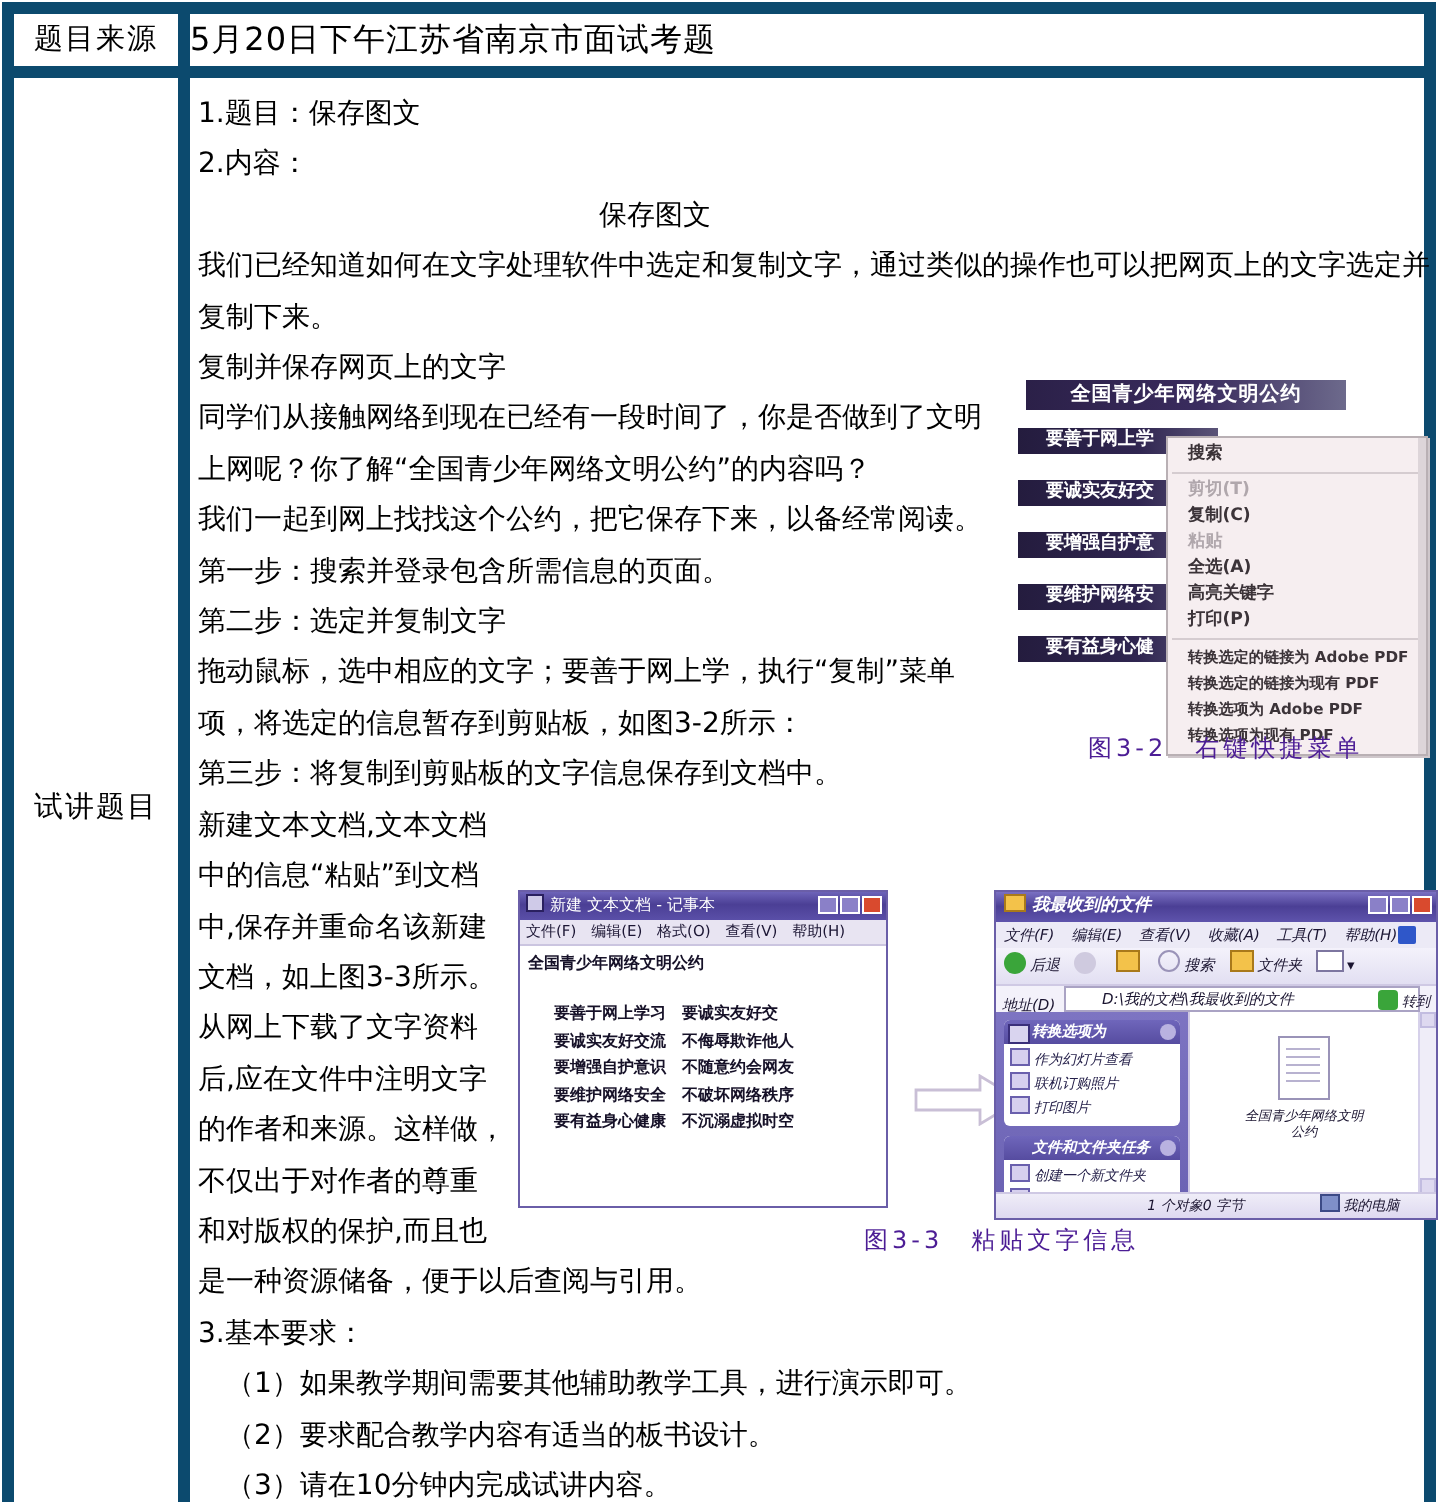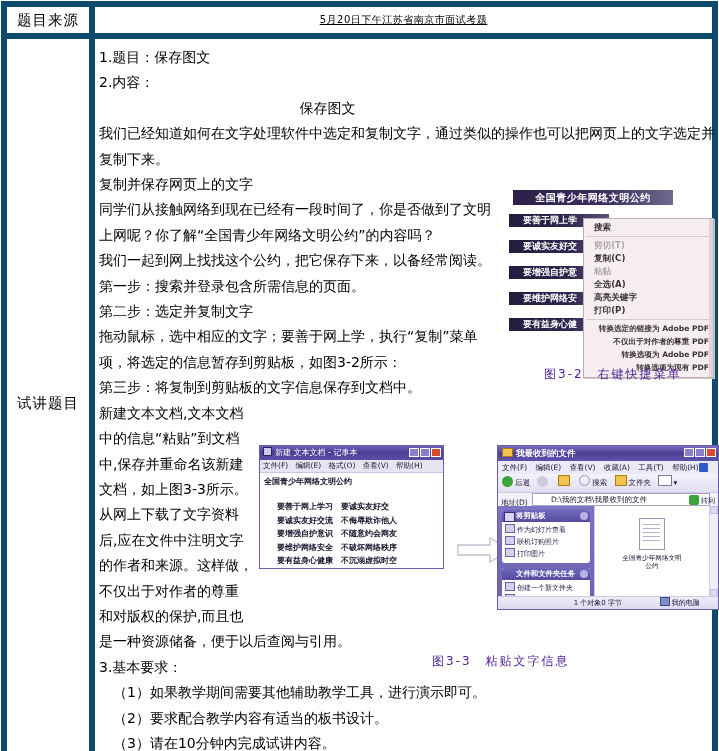--- a/index.html
+++ b/index.html
@@ -35,25 +35,23 @@
     text-align: center;
     vertical-align: middle !important;
     font-size: 14.5px;
     letter-spacing: 1px;
     color: #000;
   }
   .hdr-row td {
     height: 26px;
   }
   .hdr-title {
-    text-align: center;
-    font-size: 10px;
+    font-size: 16px;
     letter-spacing: 0.5px;
     vertical-align: middle !important;
-    text-decoration: underline;
   }
   .hdr-row .col-label {
     line-height: 26px;
   }
   .body-cell {
     position: relative;
     padding: 6px 6px 4px 4px !important;
     height: 718px;
   }
   .content {
@@ -131,21 +129,20 @@
     line-height: 11px;
     white-space: nowrap;
     font-weight: bold;
   }
   .ctxmenu .mi.dim {
     color: #b0a7ac;
   }
   .ctxmenu .mi.small {
     font-size: 7.6px;
     font-weight: bold;
-    text-align: right;
   }
   .ctxmenu .sep {
     border-top: 1px solid #d5ccd0;
     margin: 2px 2px;
     height: 0;
   }
   .ctx-scroll {
     position: absolute;
     right: 0; top: 0; bottom: 0;
     width: 4px;
@@ -162,21 +159,21 @@
     left: 35px;
     top: 172px;
   }
 
   
   .fig-notepad {
     position: absolute;
     left: 160px;
     top: 400px;
     width: 185px;
-    height: 124px;
+    height: 159px;
     background: #ffffff;
     border: 1px solid #6a5ea8;
     box-sizing: border-box;
   }
   .np-title {
     height: 14px;
     background: linear-gradient(180deg,#6d63b8 0%, #4b3f95 45%, #5a4fa8 100%);
     color: #ffffff;
     font-size: 8px;
     line-height: 14px;
@@ -249,20 +246,21 @@
   
   .fig-explorer {
     position: absolute;
     left: 398px;
     top: 400px;
     width: 222px;
     height: 165px;
     background: #ffffff;
     border: 1px solid #6a5ea8;
     box-sizing: border-box;
+    font-style: italic;
   }
   .ex-title {
     height: 15px;
     background: linear-gradient(180deg,#7a70c2 0%, #4b3f95 48%, #5e53ac 100%);
     color: #ffffff;
     font-size: 8.5px;
     font-weight: bold;
     line-height: 15px;
     padding-left: 4px;
     position: relative;
@@ -459,21 +457,21 @@
     color: #1a1430;
     line-height: 12px;
     display: flex;
   }
   .ex-status .s1 { width: 46%; padding-left: 4px; text-align: right; }
   .ex-status .s2 { width: 27%; }
   .ex-status .s3 { width: 27%; }
   .ex-status .pcico { display:inline-block;width:8px;height:7px;background:#7f8fc9;border:1px solid #3c4a86;vertical-align:-1px;margin-right:2px;}
   .fig-cap-33 {
     left: 333px;
-    top: 604px;
+    top: 563px;
   }
 </style>
 </head>
 <body>
 
 <div class="page">
   <table class="exam">
     <tbody>
       <tr class="hdr-row">
         <td class="col-label">题目来源</td>
@@ -530,21 +528,21 @@
                 <div class="mi">搜索</div>
                 <div class="sep"></div>
                 <div class="mi dim">剪切(T)</div>
                 <div class="mi">复制(C)</div>
                 <div class="mi dim">粘贴</div>
                 <div class="mi">全选(A)</div>
                 <div class="mi">高亮关键字</div>
                 <div class="mi">打印(P)</div>
                 <div class="sep"></div>
                 <div class="mi small">转换选定的链接为 Adobe PDF</div>
-                <div class="mi small">不仅出于对作者的尊重 PDF</div>
+                <div class="mi small">转换选定的链接为现有 PDF</div>
                 <div class="mi small">转换选项为 Adobe PDF</div>
                 <div class="mi small">转换选项为现有 PDF</div>
                 <div class="ctx-scroll"></div>
               </div>
               <div class="fig-cap fig-cap-32">图3-2　右键快捷菜单</div>
             </div>
 
             <div class="fig-notepad">
               <div class="np-title">
                 <span class="ico"></span><span>新建 文本文档 - 记事本</span>
@@ -606,21 +604,21 @@
               <div class="ex-addr">
                 <span>地址(D)</span>
                 <span class="addr-box">D:\我的文档\我最收到的文件</span>
                 <span class="addr-go"><span class="g"></span><span>转到</span></span>
               </div>
               <div class="ex-main">
                 <div class="ex-side">
                   <div class="panel">
                     <div class="panel-hd">
                       <span class="hico"></span>
-                      <span>将剪贴板</span>
+                      <span>转换选项为</span>
                       <span class="chev"></span>
                     </div>
                     <div class="panel-body">
                       <div class="pi"><span class="b"></span><span>作为幻灯片查看</span></div>
                       <div class="pi"><span class="b"></span><span>联机订购照片</span></div>
                       <div class="pi"><span class="b"></span><span>打印图片</span></div>
                     </div>
                   </div>
                   <div class="panel">
                     <div class="panel-hd">

